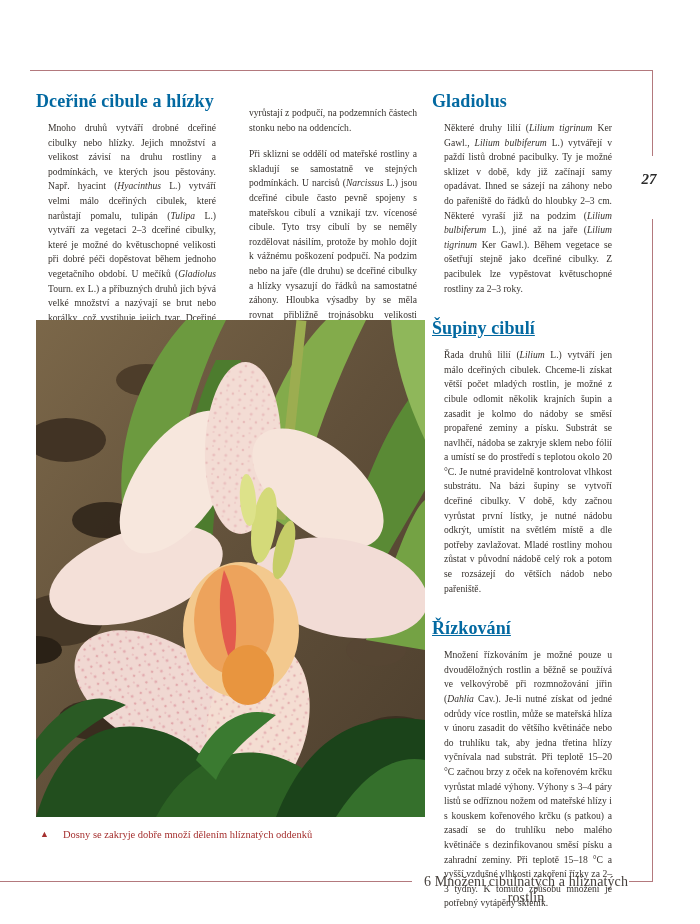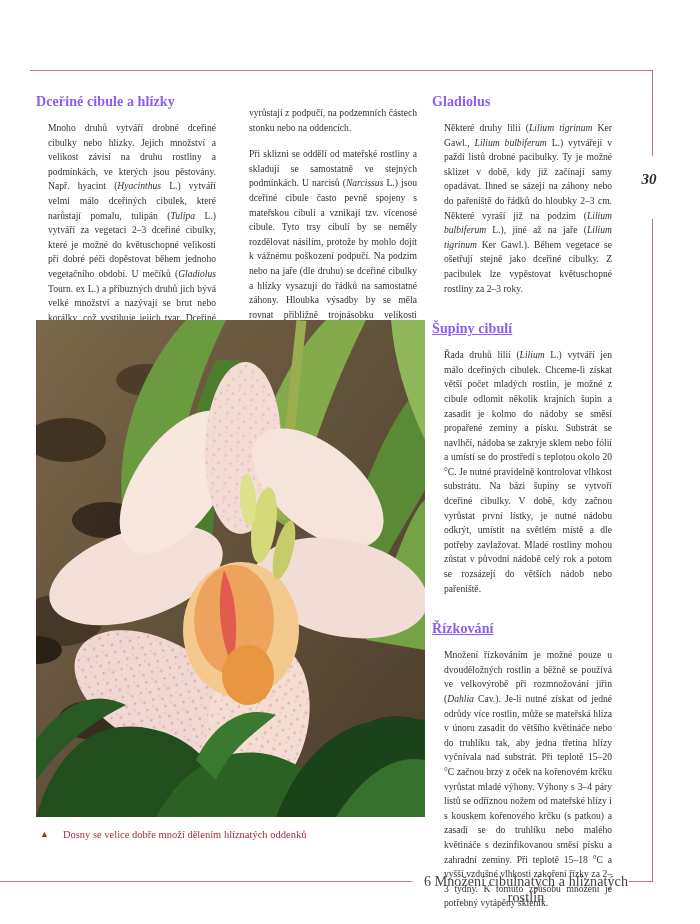--- a/index.html
+++ b/index.html
@@ -17,21 +17,21 @@
   #page-number{
     position:absolute;top:171px;left:632px;width:34px;text-align:center;
     font-size:15px;font-weight:bold;font-style:italic;color:#2b2b2b;
   }
   .col{position:absolute;top:94px;width:192px;color:#37322e;
     font-size:9.6px;line-height:14.6px;text-align:justify;}
   #col1{left:36px;}
   #col2{left:237px;}
   #col3{left:432px;}
   .col h2{
-    font-size:14px;line-height:15px;margin:0 0 6px 0;color:#8b5cf6;
+    font-size:18px;line-height:15px;margin:0 0 6px 0;color:#0369a1;
     font-weight:bold;text-align:left;letter-spacing:.1px;
   }
   .col h2.sub{margin-top:25px;text-decoration:underline;}
   .col p{margin:12px;}
   figure{position:absolute;left:36px;top:320px;width:389px;height:497px;margin:0;z-index:3;}
   figure svg{display:block;width:389px;height:497px;}
   #caption{
     position:absolute;left:40px;top:828px;width:400px;color:#a5302f;
     font-size:10.5px;line-height:13px;
   }
@@ -41,21 +41,21 @@
     font-size:14px;color:#46403c;letter-spacing:.1px;font-family:Liberation Serif, serif;
   }
   i{}
 </style>
 </head>
 <body>
 
 <div class="rule" id="frame-top"></div>
 <div class="rule" id="frame-right-a"></div>
 <div class="rule" id="frame-right-b"></div>
-<div id="page-number">30</div>
+<div id="page-number">27</div>
 
 <div class="col" id="col1">
   <h2>Dceřiné cibule a hlízky</h2>
   <p>Mnoho druhů vytváří drobné dceřiné cibulky nebo hlízky. Jejich množství a velikost závisí na druhu rostliny a podmínkách, ve kterých jsou pěstovány. Např. hyacint (<i>Hyacinthus</i> L.) vytváří velmi málo dceřiných cibulek, které narůstají pomalu, tulipán (<i>Tulipa</i> L.) vytváří za vegetaci 2–3 dceřiné cibulky, které je možné do květuschopné velikosti při dobré péči dopěstovat během jednoho vegetačního období. U mečíků (<i>Gladiolus</i> Tourn. ex L.) a příbuzných druhů jich bývá velké množství a nazývají se brut nebo korálky, což vystihuje jejich tvar. Dceřiné hlízky či cibulky</p>
 </div>
 
 <div class="col" id="col2">
   <p>vyrůstají z podpučí, na podzemních částech stonku nebo na oddencích.</p>
   <p>Při sklizni se oddělí od mateřské rostliny a skladují se samostatně ve stejných podmínkách. U narcisů (<i>Narcissus</i> L.) jsou dceřiné cibule často pevně spojeny s mateřskou cibulí a vznikají tzv. vícenosé cibule. Tyto trsy cibulí by se neměly rozdělovat násilím, protože by mohlo dojít k vážnému poškození podpučí. Na podzim nebo na jaře (dle druhu) se dceřiné cibulky a hlízky vysazují do řádků na samostatné záhony. Hloubka výsadby by se měla rovnat přibližně trojnásobku velikosti cibulek či hlízek. Záhon je nutné během vegetace udržovat bez plevelů, pravidelně zalévat a přihnojovat.</p>
 </div>
@@ -133,18 +133,18 @@
       <path d="M120,497 C150,440 200,420 250,440 C285,455 300,475 305,497 Z" fill="#2c6124"></path>
       <path d="M240,497 C270,420 320,390 389,400 L389,497 Z" fill="#1b431a"></path>
       <path d="M300,497 C330,450 360,435 389,440 L389,497 Z" fill="#35702c"></path>
       <path d="M0,420 C30,380 60,370 90,385 C60,400 30,420 0,460 Z" fill="#2a5a24"></path>
       <path d="M160,440 C180,400 210,385 240,395 C215,415 190,435 180,460 Z" fill="#3a7a30"></path>
     </g>
   </svg>
 </figure>
 
 <div id="caption">
-  <span class="tri">▲</span><span>Dosny se velice dobře množí dělením hlíznatých oddenků</span>
+  <span class="tri">▲</span><span>Dosny se zakryje dobře množí dělením hlíznatých oddenků</span>
 </div>
 
 <div class="rule" id="footer-rule-left"></div>
 <div class="rule" id="footer-rule-right"></div>
 <div id="footer-text">6 Množení cibulnatých a hlíznatých rostlin</div>
 
 </body></html>

